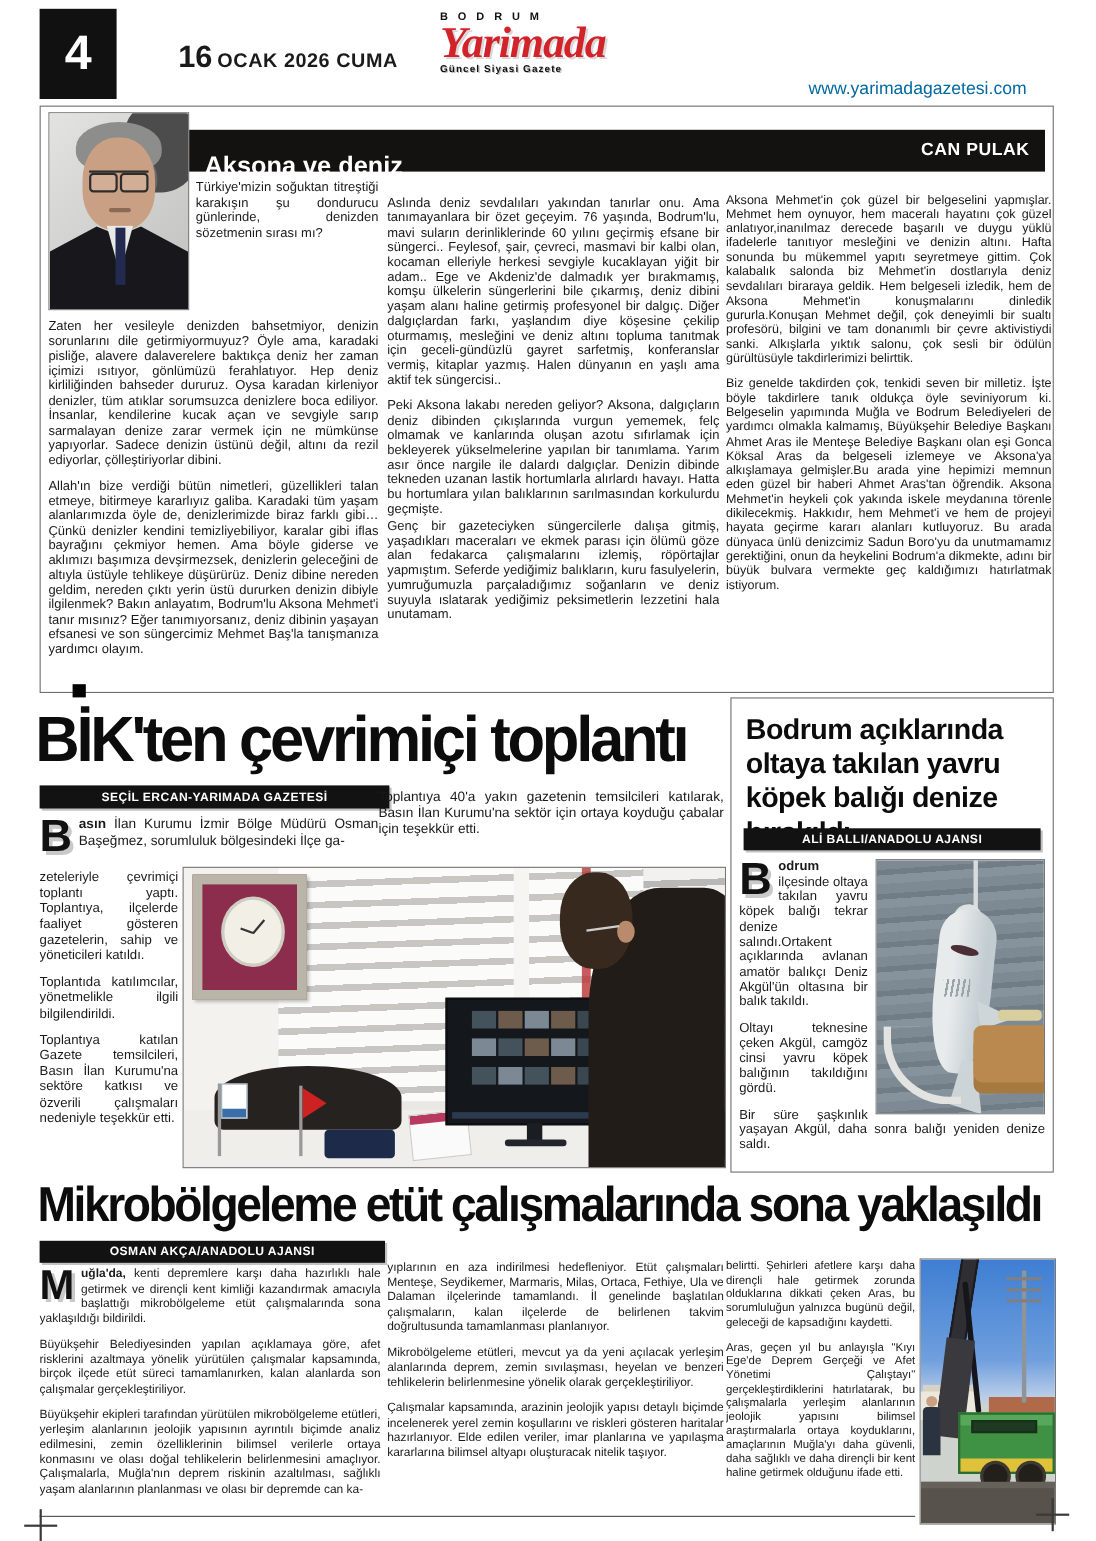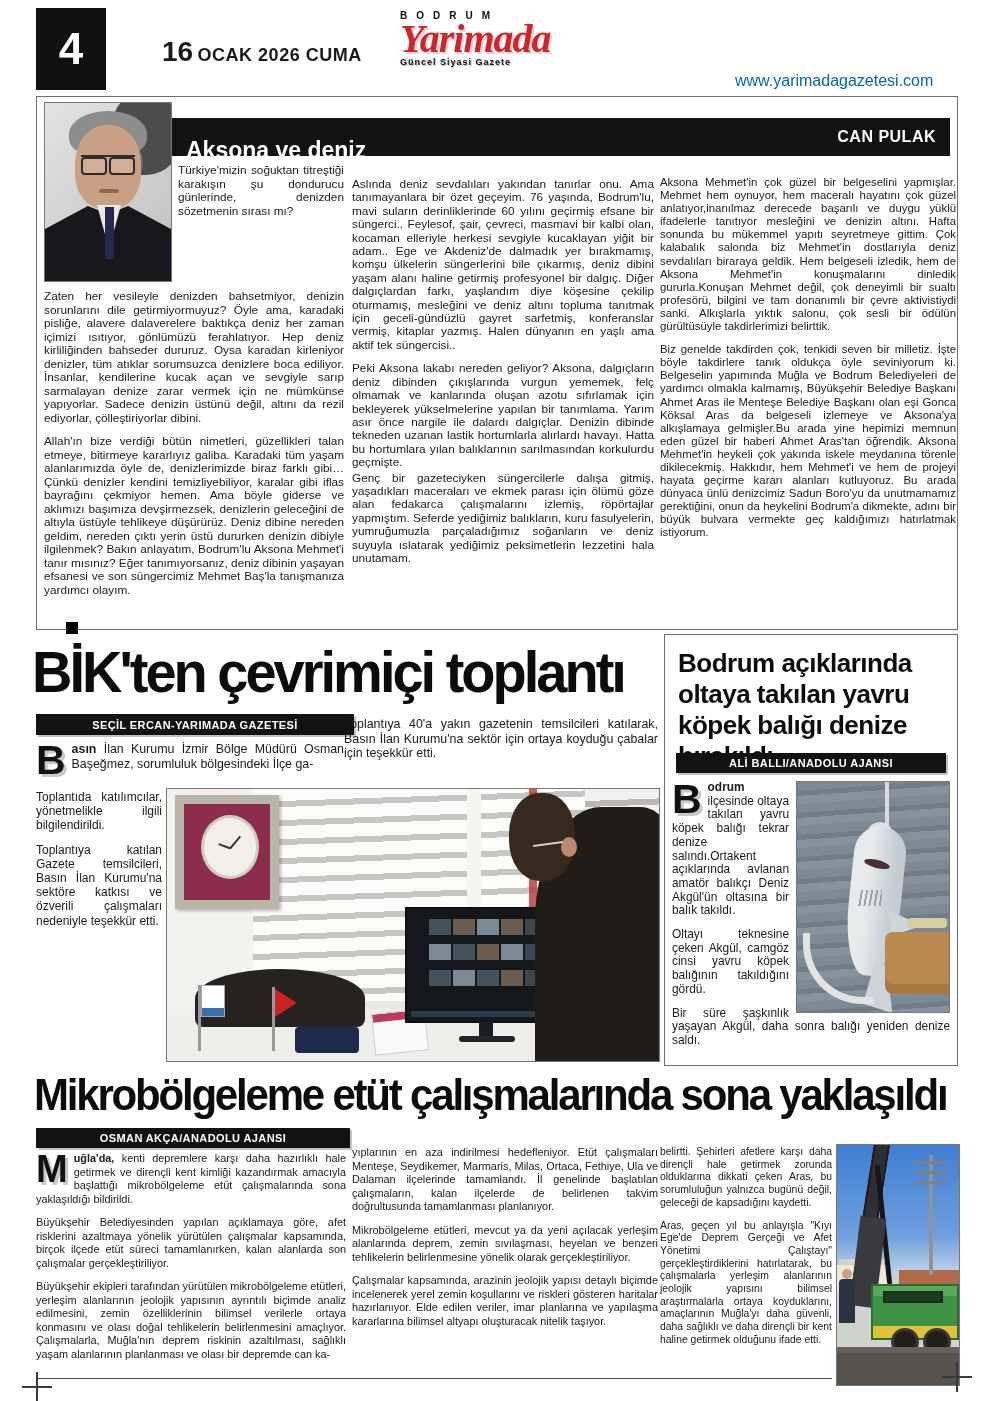--- a/index.html
+++ b/index.html
@@ -231,20 +231,21 @@
     </div>
     <div class="of-stand"></div>
       <div class="of-standbase"></div>
     <div class="of-man"></div>
     <div class="of-head"></div>
       <div class="of-ear"></div>
       <div class="of-glassarm"></div>
   </div>
 
   <div class="abs just" style="left:36px;top:790px;width:126px;height:268px;overflow:hidden;font-size:12px;line-height:14.2px;">
+    <p>zeteleriyle çevrimiçi toplantı yaptı. Toplantıya, ilçelerde faaliyet gösteren gazetelerin, sahip ve yöneticileri katıldı.</p>
     <p>Toplantıda katılımcılar, yönetmelikle ilgili bilgilendirildi.</p>
     <p>Toplantıya katılan Gazete temsilcileri, Basın İlan Kurumu'na sektöre katkısı ve özverili çalışmaları nedeniyle teşekkür etti.</p>
   </div>
 
   <div class="abs box" style="left:664px;top:634px;width:292px;height:430px;"></div>
   <div class="abs headline" style="left:678px;top:648px;width:268px;font-size:26px;line-height:31px;letter-spacing:-0.5px;white-space:normal;">Bodrum açıklarında oltaya takılan yavru köpek balığı denize bırakıldı</div>
   <div class="abs bar" style="left:676px;top:753px;width:270px;height:20px;font-size:11px;letter-spacing:.4px;">ALİ BALLI/ANADOLU AJANSI</div>
 
   <div class="abs just" style="left:672px;top:781px;width:278px;height:276px;overflow:hidden;font-size:11.9px;line-height:13.7px;">
     <div class="photo" style="float:right;width:152px;height:230px;margin:0 0 6px 7px;position:relative;">

